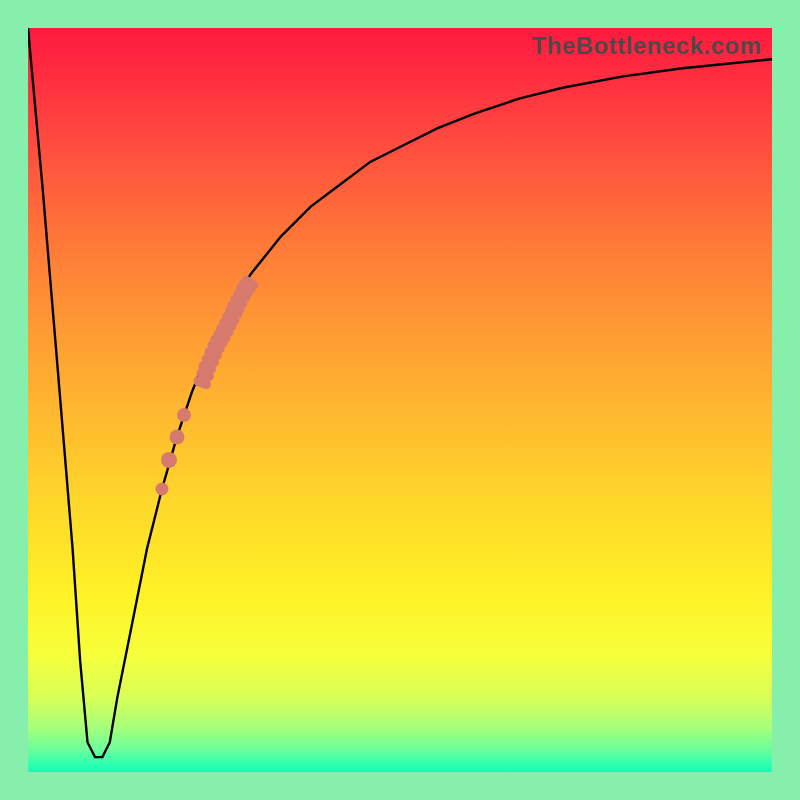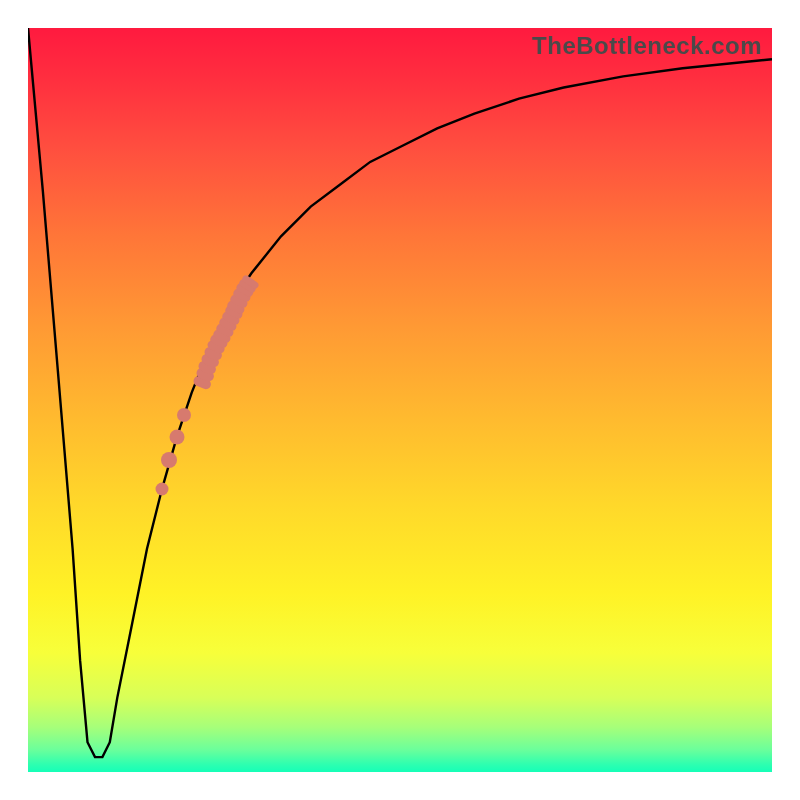--- a/index.html
+++ b/index.html
@@ -6,21 +6,21 @@
     margin: 0;
     padding: 0;
     width: 800px;
     height: 800px;
     background: #000;
     font-family: Arial, Helvetica, sans-serif;
   }
   .outer {
     width: 800px;
     height: 800px;
-    background: #ffffff;
+    background: #86efac;
     position: relative;
   }
   .plot {
     position: absolute;
     left: 28px;
     top: 28px;
     width: 744px;
     height: 744px;
     overflow: hidden;
   }

